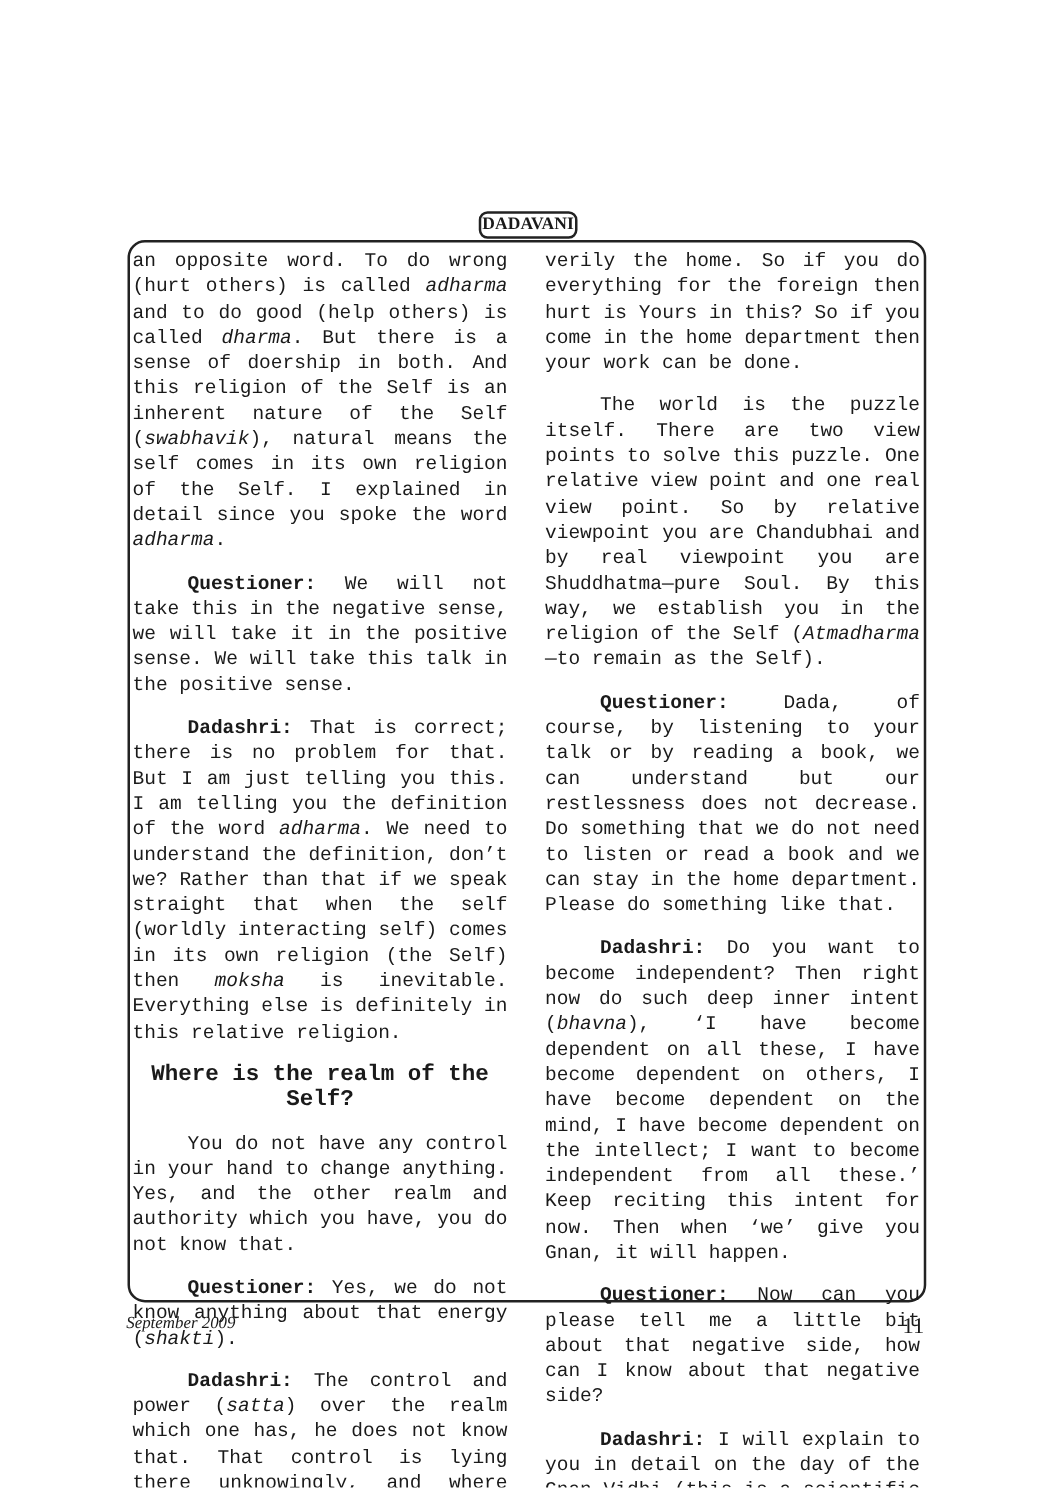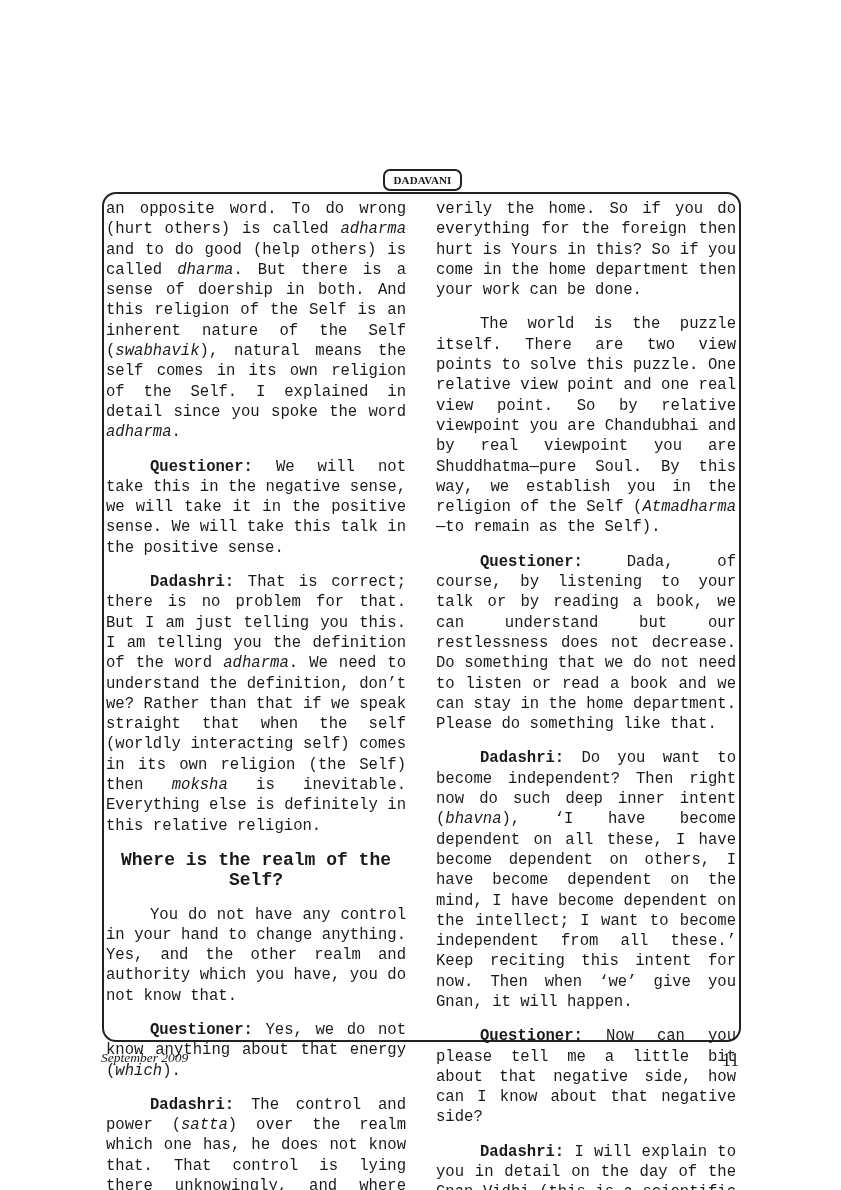--- a/index.html
+++ b/index.html
@@ -2,21 +2,21 @@
 <html><head>
   <meta charset="utf-8">
   <style>
     html, body { margin:0; padding:0; background:#ffffff; }
     body { width:841px; height:1190px; position:relative; overflow:hidden;
            font-family:"Liberation Serif", "DejaVu Serif", serif; color:#1a1a1a; }
     .frame { position:absolute; left:102px; top:192px; width:639px; height:850px;
              border:2px solid #222; border-radius:14px; box-sizing:border-box; }
     .tab { position:absolute; left:383px; top:169px; width:79px; height:22px;
            border:2px solid #222; border-radius:7px; background:#fff; box-sizing:border-box;
-           font-weight:bold; font-size:11px; text-align:center; line-height:18px; letter-spacing:0.1px; }
+           font-weight:bold; font-size:14px; text-align:center; line-height:18px; letter-spacing:0.1px; }
     .col { position:absolute; top:199px; width:300px; font-size:15.6px; line-height:20.3px;
            text-align:justify;font-family:Liberation Mono, monospace; }
     .col.left { left:106px; }
     .col.right { left:436px; }
     p { margin:0 0 14px 0; }
     p.ind { text-indent:44px; }
     .speaker { font-weight:bold; }
     .heading { font-weight:bold; text-align:center; margin:0 0 14px 0; font-size:18px; }
     em { font-style:italic; }
     .footer-left { position:absolute; left:101px; top:1050px; font-size:13.5px;font-style:italic; }
@@ -32,21 +32,21 @@
   <p><span>an opposite word. To do wrong (hurt others) is called </span><em>adharma</em><span> and to do good (help others) is called </span><em>dharma</em><span>. But there is a sense of doership in both. And this religion of the Self is an inherent nature of the Self (</span><em>swabhavik</em><span>), natural means the self comes in its own religion of the Self. I explained in detail since you spoke the word </span><em>adharma</em><span>.</span></p>
 
   <p class="ind"><span class="speaker">Questioner:</span><span> We will not take this in the negative sense, we will take it in the positive sense. We will take this talk in the positive sense.</span></p>
 
   <p class="ind"><span class="speaker">Dadashri:</span><span> That is correct; there is no problem for that. But I am just telling you this. I am telling you the definition of the word </span><em>adharma</em><span>. We need to understand the definition, don’t we? Rather than that if we speak straight that when the self (worldly interacting self) comes in its own religion (the Self) then </span><em>moksha</em><span> is inevitable. Everything else is definitely in this relative religion.</span></p>
 
   <div class="heading">Where is the realm of the Self?</div>
 
   <p class="ind"><span>You do not have any control in your hand to change anything. Yes, and the other realm and authority which you have, you do not know that.</span></p>
 
-  <p class="ind"><span class="speaker">Questioner:</span><span> Yes, we do not know anything about that energy (</span><em>which</em><span>).</span></p>
+  <p class="ind"><span class="speaker">Questioner:</span><span> Yes, we do not know anything about that energy (</span><em>shakti</em><span>).</span></p>
 
   <p class="ind"><span class="speaker">Dadashri:</span><span> The control and power (</span><em>satta</em><span>) over the realm which one has, he does not know that. That control is lying there unknowingly, and where there is no control you believe you have control over there. So you believe a foreign department to be a home department. And you do not know about the home department at all. Because you have believed all along that the foreign is</span></p>
 </div>
 
 <div class="col right">
   <p><span>verily the home. So if you do everything for the foreign then hurt is Yours in this? So if you come in the home department then your work can be done.</span></p>
 
   <p class="ind"><span>The world is the puzzle itself. There are two view points to solve this puzzle. One relative view point and one real view point. So by relative viewpoint you are Chandubhai and by real viewpoint you are Shuddhatma—pure Soul. By this way, we establish you in the religion of the Self (</span><em>Atmadharma</em><span>—to remain as the Self).</span></p>
 
   <p class="ind"><span class="speaker">Questioner:</span><span> Dada, of course, by listening to your talk or by reading a book, we can understand but our restlessness does not decrease. Do something that we do not need to listen or read a book and we can stay in the home department. Please do something like that.</span></p>

